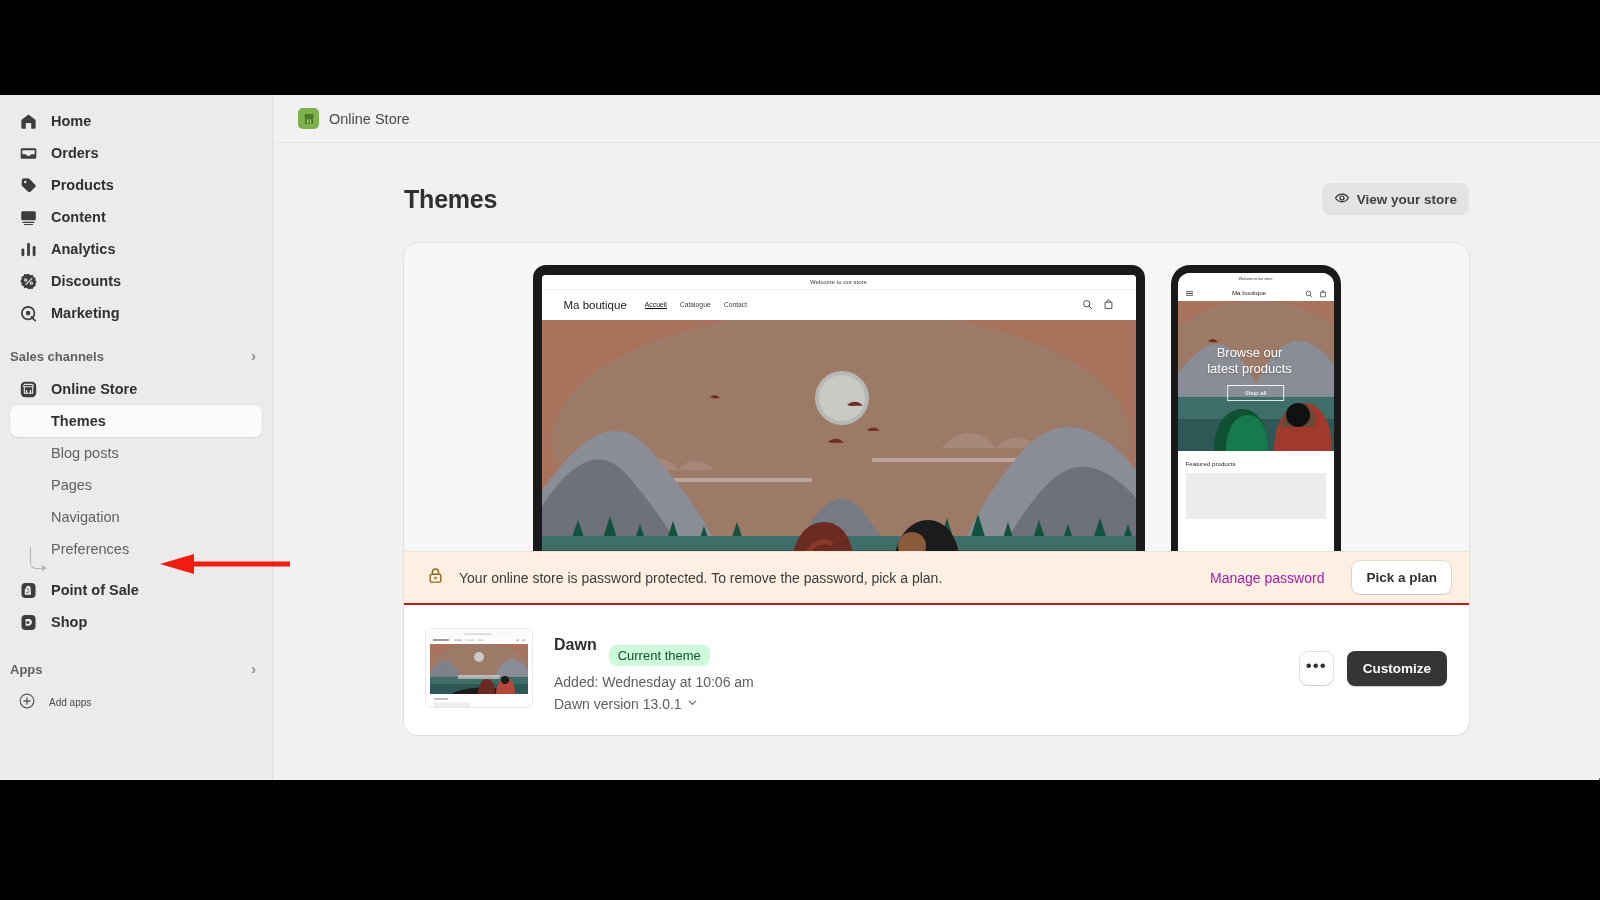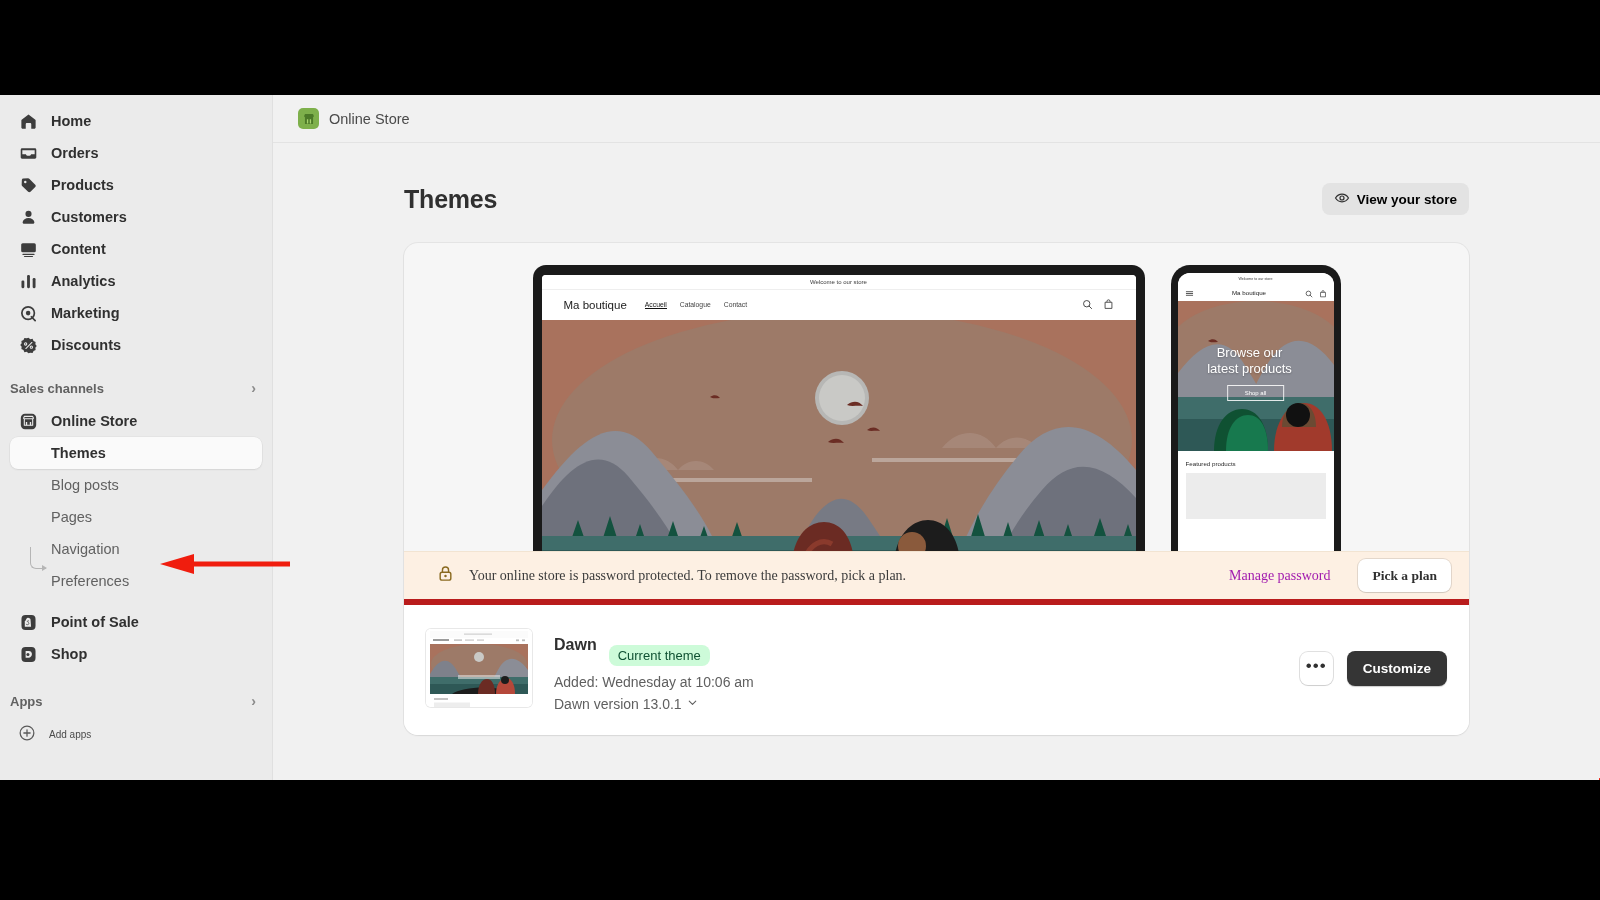--- a/index.html
+++ b/index.html
@@ -118,21 +118,21 @@
     display: flex; align-items: center; justify-content: space-between;
     margin: 40px auto 0 auto;
     width: 1065px;
   }
   .page-title { font-size: 25px; font-weight: 700; color: #303030; letter-spacing: -0.2px; }
   .btn-soft {
     display: inline-flex; align-items: center; gap: 7px;
     height: 32px; padding: 0 12px;
     background: #e3e3e3;
     border: none; border-radius: 8px;
-    font-size: 13.5px; font-weight: 600; color: #000000;
+    font-size: 13.5px; font-weight: 600; color: #404040;
     font-family: inherit; cursor: pointer;
   }
 
   .card {
     width: 1065px;
     margin: 28px auto 0 auto;
     background: #f6f6f6;
     border-radius: 14px;
     box-shadow: 0 0 0 1px rgba(0,0,0,0.05), 0 1px 2px rgba(0,0,0,0.06);
     overflow: hidden;
@@ -217,25 +217,24 @@
     padding: 4px 17px;
   }
   .p-feat { padding: 9px 8px 0 8px; font-size: 6.2px; color: #2a2a2a; background:#fff; }
   .p-prod { margin: 6px 8px 0 8px; height: 46px; background:#ececec; }
 
   
   .banner {
     background: #fdf0e3;
     height: 54px;
     display: flex; align-items: center;
-    padding: 0 18px 0 32px;
+    padding: 0 18px 0 22px;
     gap: 14px;
     border-top: 1px solid #f2e4d2;
-    border-bottom: 6px solid #b91c1c;
-    font-family: Liberation Serif, serif;
+    border-bottom: 2px solid #b91c1c;
   }
   .banner-txt { font-size: 14px; color: #3b3b3b; flex: 1; }
   .link-btn {
     background: none; border: none;
     font-size: 14px; color: #a21caf; font-family: inherit;
     cursor: pointer; padding: 0 14px;
   }
   .btn-white {
     height: 33px; padding: 0 14px;
     background: #fff; border: none; border-radius: 8px;
@@ -323,29 +322,20 @@
 
     <div class="nav-item">
       <span class="ico">
           <svg width="19" height="19" viewBox="0 0 20 20" fill="#3d3d3d">
             <path d="M17.1 9.2 10.8 2.9a1.6 1.6 0 0 0-1.2-.5l-5 .2c-.9 0-1.6.7-1.6 1.6l-.2 5c0 .5.2.9.5 1.2l6.3 6.3c.7.7 1.8.7 2.5 0l5-5c.7-.7.7-1.8 0-2.5zM6.6 7.6a1.3 1.3 0 1 1 0-2.6 1.3 1.3 0 0 1 0 2.6z"></path>
           </svg>
         </span>
       <span>Products</span>
     </div>
 
-    <div class="nav-item">
-      <span class="ico">
-          <svg width="19" height="19" viewBox="0 0 20 20" fill="#3d3d3d">
-            <circle cx="10" cy="6.2" r="3.2"></circle>
-            <path d="M10 10.6c-3.2 0-5.8 1.9-6.2 4.4-.1.9.6 1.6 1.5 1.6h9.4c.9 0 1.6-.7 1.5-1.6-.4-2.5-3-4.4-6.2-4.4z"></path>
-          </svg>
-        </span>
-      <span>Customers</span>
-    </div>
 
     <div class="nav-item">
       <span class="ico">
           <svg width="19" height="19" viewBox="0 0 20 20" fill="#3d3d3d">
             <rect x="2.3" y="3.3" width="15.4" height="9.6" rx="1.6"></rect>
             <rect x="3.6" y="14.6" width="12.8" height="1.3" rx=".6"></rect>
             <rect x="5.2" y="16.9" width="9.6" height="1.1" rx=".5"></rect>
           </svg>
         </span>
       <span>Content</span>
@@ -357,37 +347,37 @@
             <rect x="2.6" y="9" width="3" height="8" rx="1.2"></rect>
             <rect x="8.5" y="3.2" width="3" height="13.8" rx="1.2"></rect>
             <rect x="14.4" y="6.4" width="3" height="10.6" rx="1.2"></rect>
           </svg>
         </span>
       <span>Analytics</span>
     </div>
 
     <div class="nav-item">
       <span class="ico">
+          <svg width="19" height="19" viewBox="0 0 20 20" fill="#3d3d3d">
+            <path d="M10 1.8l1.9 1.5 2.4-.3 1 2.2 2.2 1-.3 2.4 1.5 1.9-1.5 1.9.3 2.4-2.2 1-1 2.2-2.4-.3L10 18.2l-1.9-1.5-2.4.3-1-2.2-2.2-1 .3-2.4L1.3 9.5l1.5-1.9-.3-2.4 2.2-1 1-2.2 2.4.3L10 1.8z"></path>
+            <path d="M7 7.2a1.2 1.2 0 1 1 0 2.4 1.2 1.2 0 0 1 0-2.4zm6 3.4a1.2 1.2 0 1 1 0 2.4 1.2 1.2 0 0 1 0-2.4zM13.6 6.8 7.2 13.2" stroke="#ebebeb" stroke-width="1.1" fill="none" stroke-linecap="round"></path>
+          </svg>
+        </span>
+      <span>Discounts</span>
+    </div>
+
+    <div class="nav-item">
+      <span class="ico">
           <svg width="19" height="19" viewBox="0 0 20 20" fill="none" stroke="#3d3d3d" stroke-width="1.8">
             <circle cx="9.6" cy="9.6" r="6.6"></circle>
             <circle cx="9.6" cy="9.6" r="2.4" fill="#3d3d3d" stroke="none"></circle>
             <path d="M13 13.4 17 17.4" stroke-linecap="round"></path>
           </svg>
         </span>
       <span>Marketing</span>
-    </div>
-
-    <div class="nav-item">
-      <span class="ico">
-          <svg width="19" height="19" viewBox="0 0 20 20" fill="#3d3d3d">
-            <path d="M10 1.8l1.9 1.5 2.4-.3 1 2.2 2.2 1-.3 2.4 1.5 1.9-1.5 1.9.3 2.4-2.2 1-1 2.2-2.4-.3L10 18.2l-1.9-1.5-2.4.3-1-2.2-2.2-1 .3-2.4L1.3 9.5l1.5-1.9-.3-2.4 2.2-1 1-2.2 2.4.3L10 1.8z"></path>
-            <path d="M7 7.2a1.2 1.2 0 1 1 0 2.4 1.2 1.2 0 0 1 0-2.4zm6 3.4a1.2 1.2 0 1 1 0 2.4 1.2 1.2 0 0 1 0-2.4zM13.6 6.8 7.2 13.2" stroke="#ebebeb" stroke-width="1.1" fill="none" stroke-linecap="round"></path>
-          </svg>
-        </span>
-      <span>Discounts</span>
     </div>
 
     <div class="nav-section">
       <span>Sales channels</span>
       <span class="chev">›</span>
     </div>
 
     <div class="nav-item">
       <span class="ico">
           <svg width="19" height="19" viewBox="0 0 20 20">

